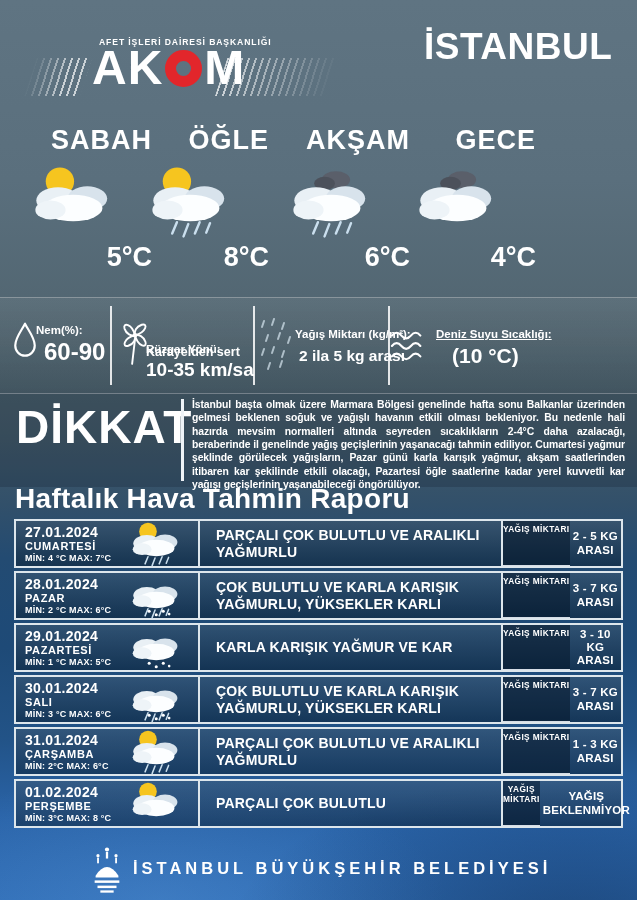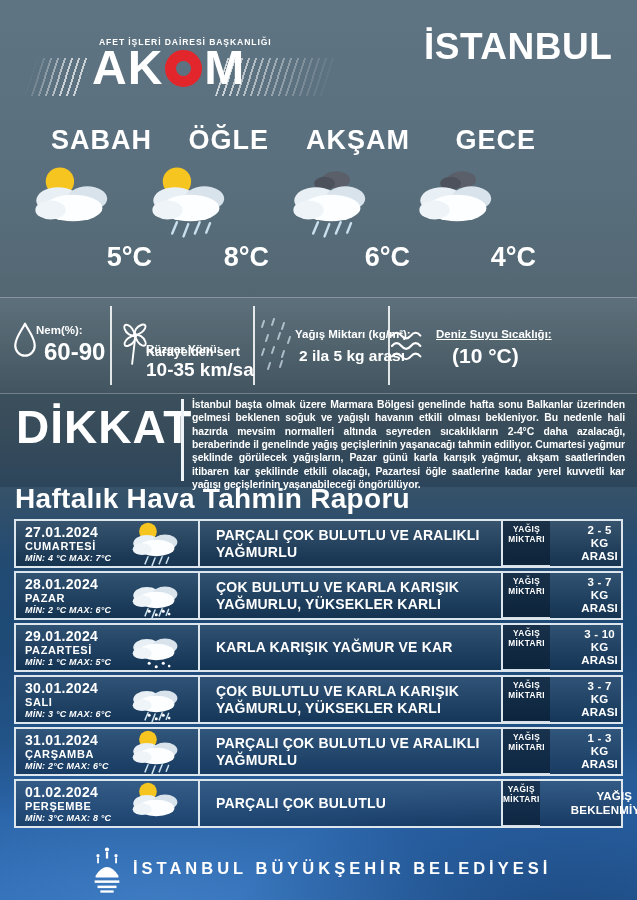--- a/index.html
+++ b/index.html
@@ -70,29 +70,29 @@
     font-weight:700;text-align:justify;letter-spacing:-.1px;}
   
   .wk-title{position:absolute;left:15px;top:483px;font-size:28px;font-weight:800;letter-spacing:.3px;}
   .wtable{position:absolute;left:14px;top:519px;width:609px;}
   .trow{display:flex;height:45px;margin-bottom:3px;border:2px solid #dde6ec;box-sizing:content-box;
     background-color:rgba(14,44,72,.40);
     background-image:linear-gradient(180deg,rgba(255,255,255,.10),rgba(0,0,0,.18));}
   .c-date{width:184px;box-sizing:border-box;position:relative;padding:3px 0 0 9px;border-right:2px solid #dde6ec;}
   .d-date{font-size:14px;font-weight:800;letter-spacing:.3px;line-height:1.15;}
   .d-day{font-size:11px;font-weight:700;letter-spacing:.6px;line-height:1.2;}
-  .d-minmax{font-size:9px;font-weight:700;letter-spacing:.2px;line-height:1.3;white-space:nowrap;font-style:italic;}
+  .d-minmax{font-size:9px;font-weight:700;letter-spacing:.2px;line-height:1.3;white-space:nowrap;}
   .c-date .wicon{position:absolute;right:2px;top:-3px;width:76px;height:50px;}
   .c-desc{flex:1;display:flex;align-items:center;box-sizing:border-box;padding:0 6px 0 16px;
     border-right:2px solid #dde6ec;font-size:14px;font-weight:800;letter-spacing:.2px;line-height:1.18;}
   .c-rain{width:118px;display:flex;flex-direction:row;box-sizing:border-box;}
   .rain-head{font-size:8.3px;font-weight:700;letter-spacing:.4px;text-align:center;padding:2.5px 0;
     background:rgba(6,22,40,.55);border-bottom:1.5px solid rgba(235,242,248,.9);}
   .rain-val{flex:1;display:flex;align-items:center;justify-content:center;text-align:center;
-    font-size:11.5px;font-weight:800;letter-spacing:.2px;line-height:1.15;padding:0 3px;margin-left:28px;}
+    font-size:11.5px;font-weight:800;letter-spacing:.2px;line-height:1.15;padding:0 3px;}
   
   .footer-emblem{position:absolute;left:88px;top:842px;width:38px;height:54px;}
   .footer-emblem svg{width:100%;height:100%;display:block;}
   .footer-text{position:absolute;left:133px;top:859px;font-size:16.5px;font-weight:800;letter-spacing:4px;white-space:nowrap;}
 </style>
 </head>
 <body>
 
 <div class="page">
 

